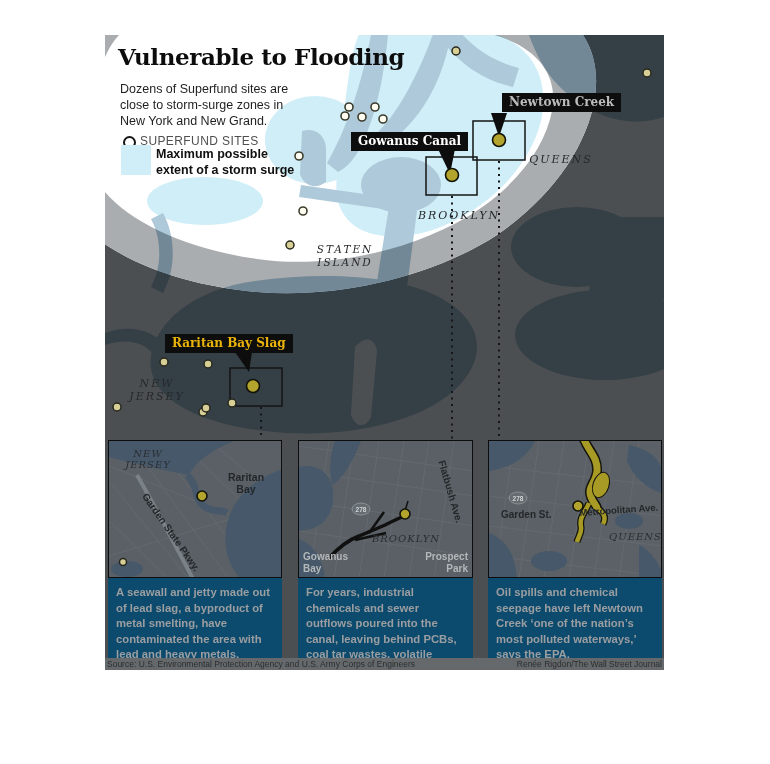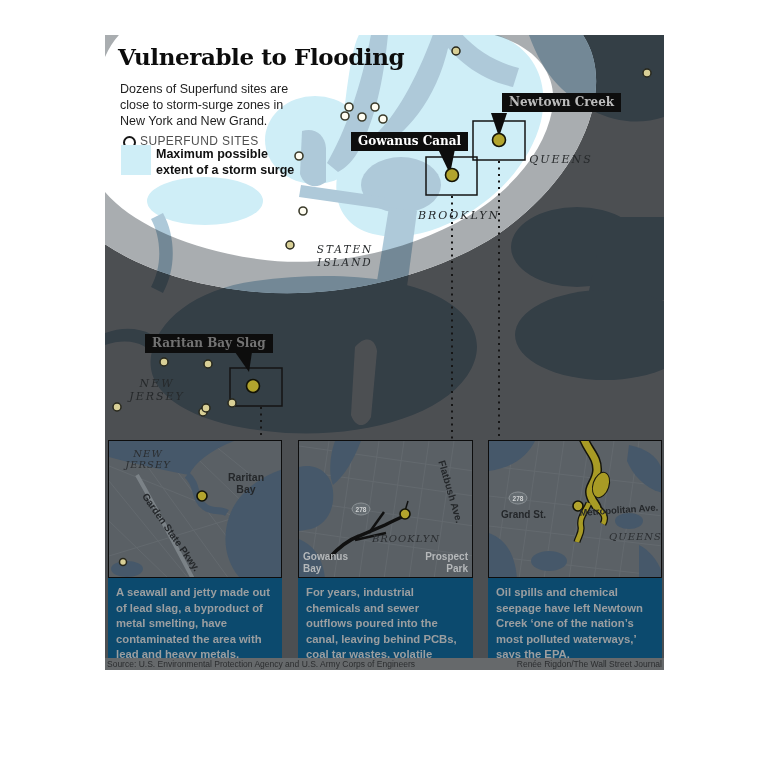--- a/index.html
+++ b/index.html
@@ -135,21 +135,21 @@
       <div>STATEN</div>
       <div>ISLAND</div>
     </div>
     <div class="lbl rg" style="left:52px;top:343px;">
       <div>NEW</div>
       <div>JERSEY</div>
     </div>
 
     <div class="lbl plate" style="left:246px;top:97px;color:#ffffff;">Gowanus Canal</div>
     <div class="lbl plate" style="left:397px;top:58px;color:#bcbcbc;">Newtown Creek</div>
-    <div class="lbl plate" style="left:40px;top:299px;color:#737373;text-align:right;">Raritan Bay Slag</div>
+    <div class="lbl plate" style="left:60px;top:299px;color:#eab308;text-align:right;">Raritan Bay Slag</div>
 
     <div class="inset" style="left:3px;top:405px;width:174px;">
       <div class="imap" style="height:138px;background:#5a6065;">
         <svg width="174" height="138" viewBox="0 0 174 138">
           <g class="grid">
               <path d="M20,0 L120,138"></path>
               <path d="M45,0 L150,138"></path>
               <path d="M0,40 L80,138"></path>
               <path d="M70,0 L174,100"></path>
               <path d="M0,80 L60,138"></path>
@@ -247,21 +247,21 @@
           <g stroke="var(--creek)" fill="none">
             <path d="M94,-4 C99,10 109,16 108,30 C107,42 98,46 102,56 C104,62 108,64 108,68" stroke-width="7"></path>
             <path d="M100,62 C96,72 90,76 92,86 C93,92 89,96 88,101" stroke-width="4.5"></path>
             <path d="M106,66 C114,70 118,76 114,83" stroke-width="4.5"></path>
           </g>
           <ellipse cx="112" cy="44" rx="8" ry="13" transform="rotate(18 112 44)" fill="var(--creek)" stroke="#15150c" stroke-width="1"></ellipse>
           <ellipse cx="29" cy="57" rx="9" ry="6" fill="#666d72" stroke="#8b9195"></ellipse>
           <text x="29" y="59.5" font-size="6.5" fill="#d3d5d6" text-anchor="middle" font-weight="bold">278</text>
           <circle cx="89" cy="65" r="5" class="site-major"></circle>
         </svg>
-        <div class="ilbl rd" style="left:12px;top:68px;font-size:10px;">Grand St.</div>
+        <div class="ilbl rd" style="left:12px;top:68px;font-size:10px;">Garden St.</div>
         <div class="ilbl rd" style="left:90px;top:66px;font-size:9.5px;transform:rotate(-4deg);transform-origin:left top;">Metropolitan Ave.</div>
         <div class="ilbl it" style="left:120px;top:90px;font-size:10px;white-space:nowrap;">QUEENS</div>
       </div>
       <div class="icap">
         <p>Oil spills and chemical seepage have left Newtown Creek ‘one of the nation’s most polluted waterways,’ says the EPA.</p>
       </div>
     </div>
 
     <div class="footer">
       <span>Source: U.S. Environmental Protection Agency and U.S. Army Corps of Engineers</span>

